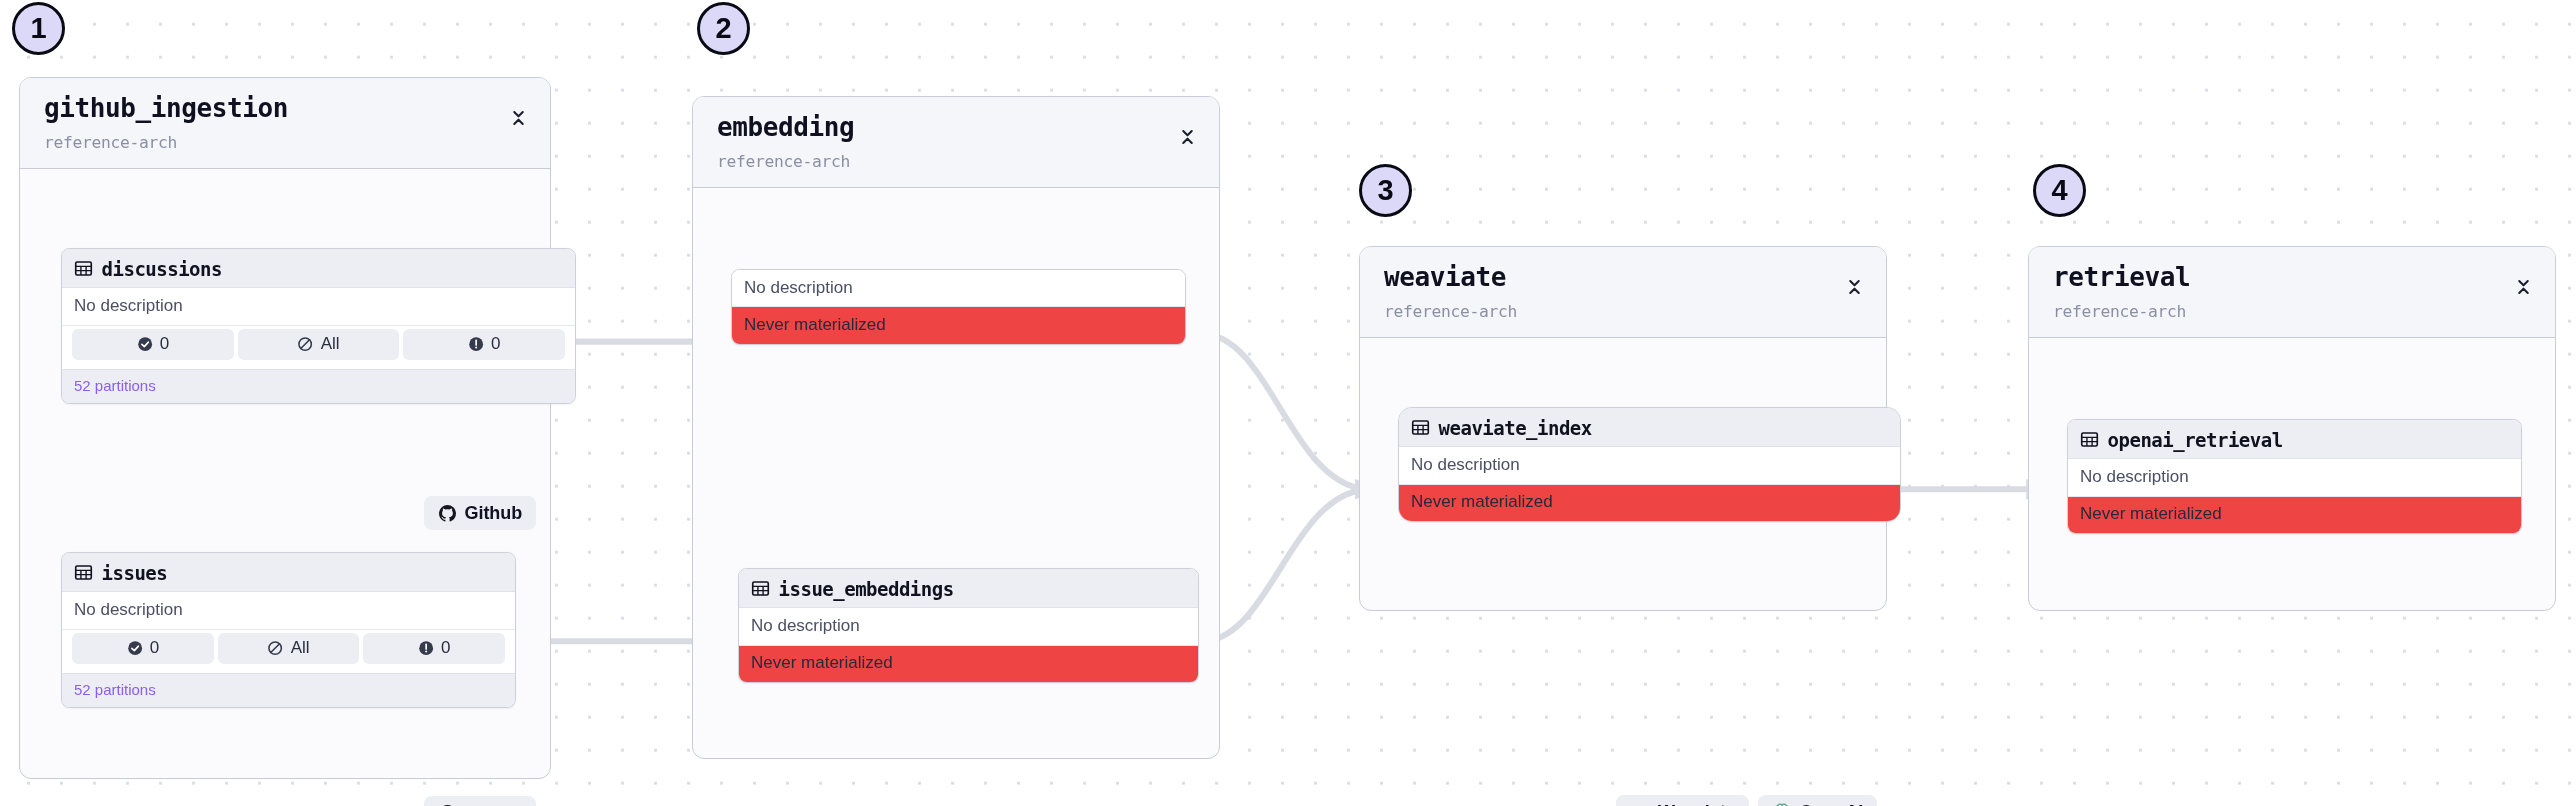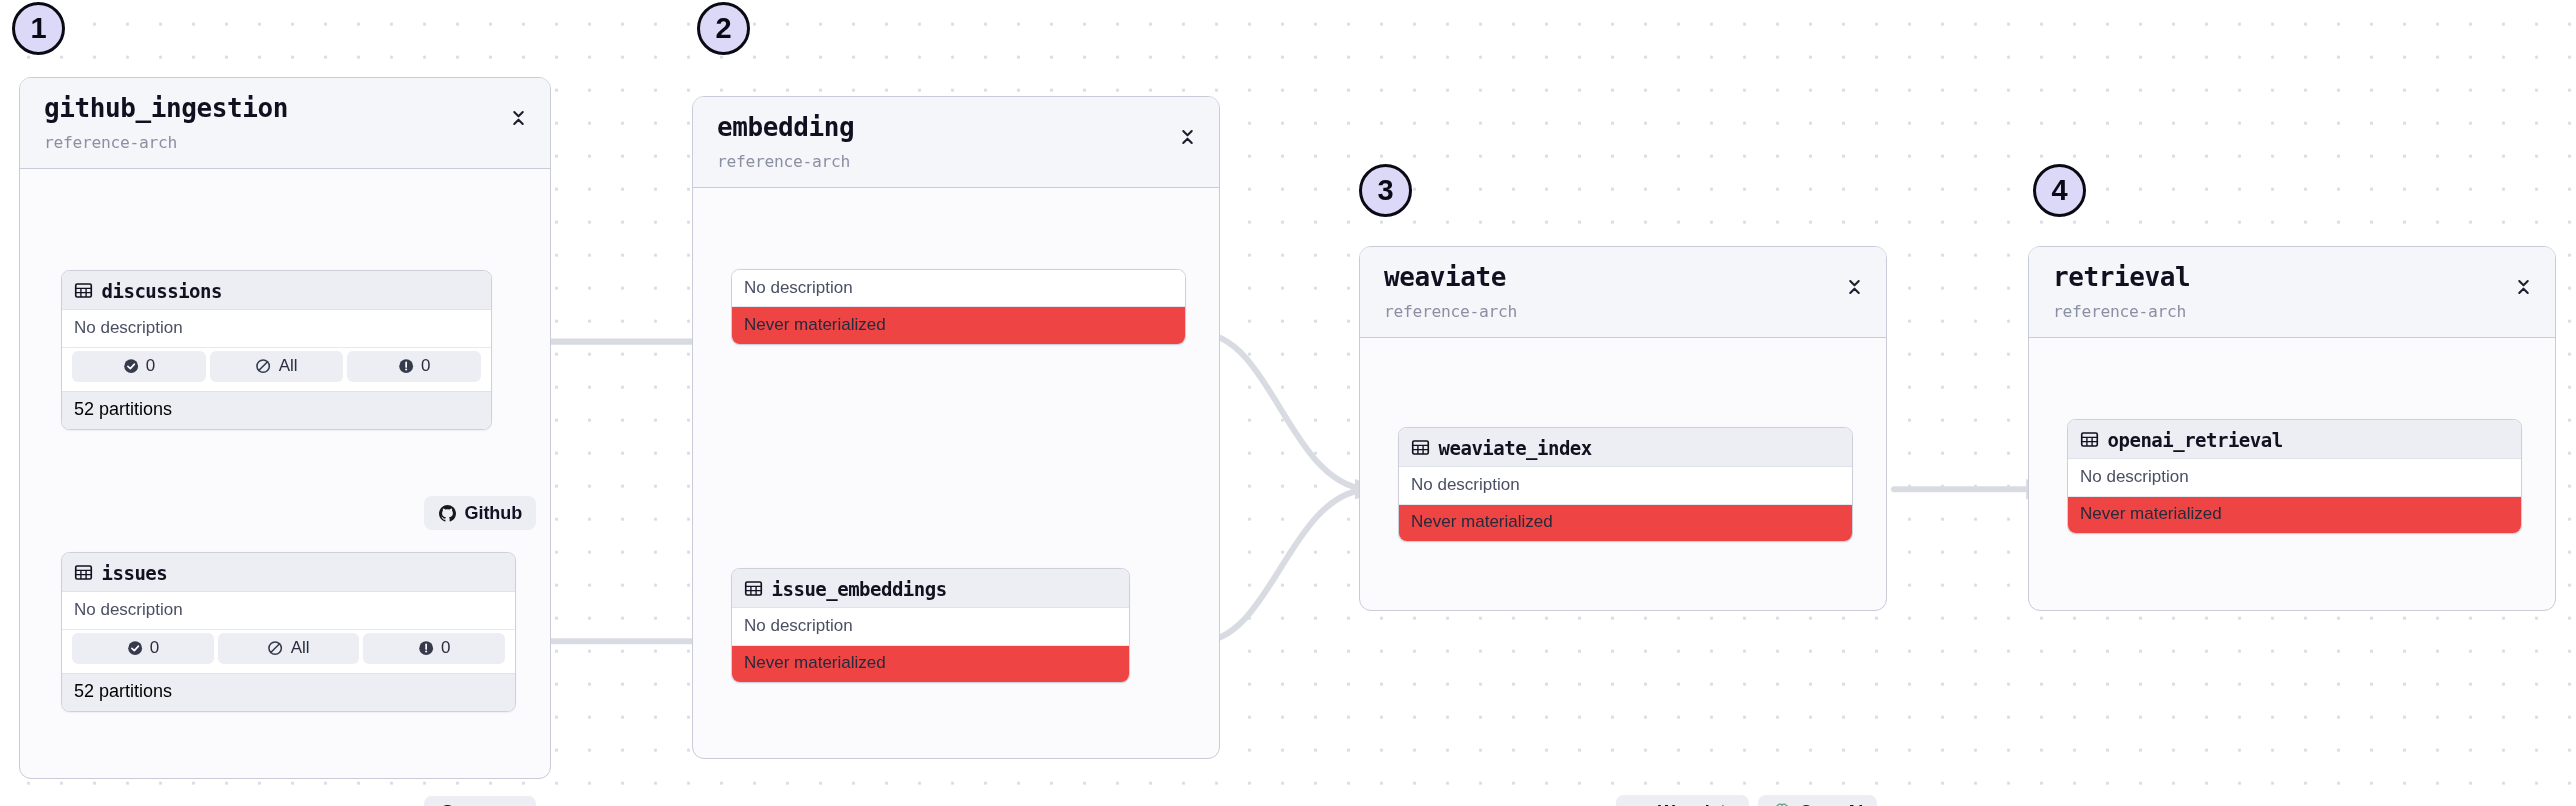--- a/index.html
+++ b/index.html
@@ -88,21 +88,21 @@
     padding: 7.7px 12px 8.6px 12px;
     font-size: 17px; color: #4a4f63; background: #ffffff;
     border-bottom: 0.9px solid #e6e8ef;
   }
   .asset-status {
     padding: 7.7px 12px 8.6px 12px;
     font-size: 17px; color: #262a3b; background: #ef4444;
   }
   .asset-footer {
     padding: 7.7px 12px 8.6px 12px;
-    font-size: 18px; color: #000000; background: #eceef3;
+    font-size: 15px; color: #8b5cf6; background: #eceef3;
     border-top: 0.9px solid #dfe2ea;
   }
   .badge-row {
     display: flex; gap: 4.3px; padding: 3.4px 10.3px 8.6px 10.3px; background: #ffffff;
   }
   .badge {
     flex: 1;
     background: #eceef3;
     border-radius: 6px;
     height: 31px;
@@ -171,21 +171,21 @@
         <div class="group-sub">reference-arch</div>
       </div>
       <div class="collapse-icon">
         <svg width="17" height="26" viewBox="0 0 20 30">
           <polyline points="5,8 10,13 15,8" fill="none" stroke="#1b1e2c" stroke-width="2.4" stroke-linecap="round" stroke-linejoin="round"></polyline>
           <polyline points="5,22 10,17 15,22" fill="none" stroke="#1b1e2c" stroke-width="2.4" stroke-linecap="round" stroke-linejoin="round"></polyline>
         </svg>
       </div>
     </div>
 
-    <div class="asset" style="left:41px; top:192px; width:431px;">
+    <div class="asset" style="left:41px; top:170px; width:515px;">
       <div class="asset-head">
         <svg class="tbl-icon" width="19" height="19" viewBox="0 0 22 22">
           <rect x="2" y="3.5" width="18" height="15" rx="1.6" fill="none" stroke="#10121f" stroke-width="1.9"></rect>
           <line x1="2" y1="8.5" x2="20" y2="8.5" stroke="#10121f" stroke-width="1.6"></line>
           <line x1="2" y1="13.5" x2="20" y2="13.5" stroke="#10121f" stroke-width="1.6"></line>
           <line x1="8" y1="8.5" x2="8" y2="18.5" stroke="#10121f" stroke-width="1.6"></line>
           <line x1="14" y1="8.5" x2="14" y2="18.5" stroke="#10121f" stroke-width="1.6"></line>
         </svg>
         <span class="asset-name">discussions</span>
       </div>
@@ -305,21 +305,21 @@
       </div>
       <div class="tag">
         <svg width="20" height="20" viewBox="0 0 24 24">
           <path fill="none" stroke="#5aa67f" stroke-width="1.55" d="M12 3.2c1.9-1.3 4.4-.6 5.3 1.4 2 .2 3.4 2.2 2.8 4.1 1.5 1.3 1.5 3.7 0 5 .6 1.9-.8 3.9-2.8 4.1-.9 2-3.4 2.7-5.3 1.4-1.9 1.3-4.4.6-5.3-1.4-2-.2-3.4-2.2-2.8-4.1-1.5-1.3-1.5-3.7 0-5-.6-1.9.8-3.9 2.8-4.1.9-2 3.4-2.7 5.3-1.4z"></path>
           <path fill="none" stroke="#5aa67f" stroke-width="1.45" d="M12 3.2v6.3l5.3-3M12 9.5 6.7 6.5M12 9.5v5M12 14.5l5.3 3M12 14.5l-5.3 3M20.1 8.7l-7.9 4.6M3.9 8.7l7.9 4.6"></path>
         </svg>
         <span>OpenAI</span>
       </div>
     </div>
 
-    <div class="asset" style="left:38px; top:471px; width:399px;">
+    <div class="asset" style="left:45px; top:471px; width:461px;">
       <div class="asset-head">
         <svg class="tbl-icon" width="19" height="19" viewBox="0 0 22 22">
           <rect x="2" y="3.5" width="18" height="15" rx="1.6" fill="none" stroke="#10121f" stroke-width="1.9"></rect>
           <line x1="2" y1="8.5" x2="20" y2="8.5" stroke="#10121f" stroke-width="1.6"></line>
           <line x1="2" y1="13.5" x2="20" y2="13.5" stroke="#10121f" stroke-width="1.6"></line>
           <line x1="8" y1="8.5" x2="8" y2="18.5" stroke="#10121f" stroke-width="1.6"></line>
           <line x1="14" y1="8.5" x2="14" y2="18.5" stroke="#10121f" stroke-width="1.6"></line>
         </svg>
         <span class="asset-name">issue_embeddings</span>
       </div>
@@ -353,21 +353,21 @@
         <div class="group-sub">reference-arch</div>
       </div>
       <div class="collapse-icon">
         <svg width="17" height="26" viewBox="0 0 20 30">
           <polyline points="5,8 10,13 15,8" fill="none" stroke="#1b1e2c" stroke-width="2.4" stroke-linecap="round" stroke-linejoin="round"></polyline>
           <polyline points="5,22 10,17 15,22" fill="none" stroke="#1b1e2c" stroke-width="2.4" stroke-linecap="round" stroke-linejoin="round"></polyline>
         </svg>
       </div>
     </div>
 
-    <div class="asset" style="left:38px; top:180px; width:455px;">
+    <div class="asset" style="left:38px; top:160px; width:503px;border-radius:14px;">
       <div class="asset-head">
         <svg class="tbl-icon" width="19" height="19" viewBox="0 0 22 22">
           <rect x="2" y="3.5" width="18" height="15" rx="1.6" fill="none" stroke="#10121f" stroke-width="1.9"></rect>
           <line x1="2" y1="8.5" x2="20" y2="8.5" stroke="#10121f" stroke-width="1.6"></line>
           <line x1="2" y1="13.5" x2="20" y2="13.5" stroke="#10121f" stroke-width="1.6"></line>
           <line x1="8" y1="8.5" x2="8" y2="18.5" stroke="#10121f" stroke-width="1.6"></line>
           <line x1="14" y1="8.5" x2="14" y2="18.5" stroke="#10121f" stroke-width="1.6"></line>
         </svg>
         <span class="asset-name">weaviate_index</span>
       </div>

